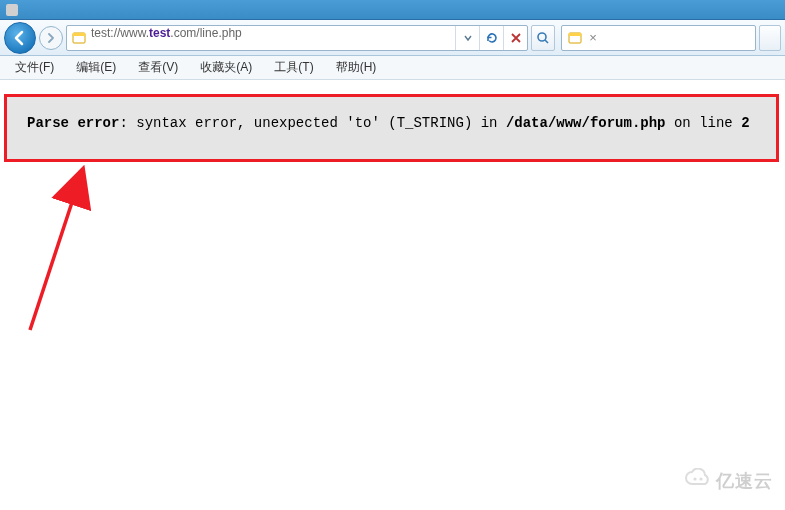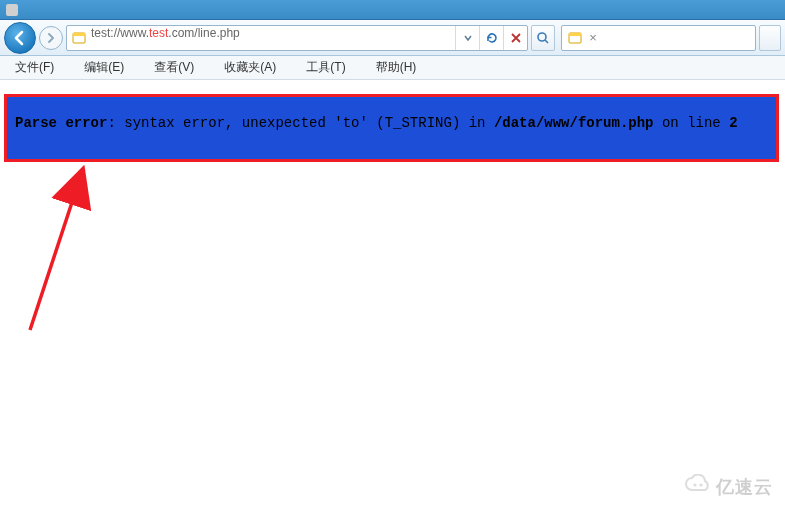--- a/index.html
+++ b/index.html
@@ -7,39 +7,39 @@
 
   .titlebar { height: 20px; background: linear-gradient(180deg, #4a9cd6 0%, #3a8cc6 100%); border-bottom: 1px solid #2a6ca6; display: flex; align-items: center; padding: 0 6px; color: rgba(80,60,60,0.4); font-size: 11px; gap: 6px; }
   .titlebar .favicon { width: 12px; height: 12px; background: #d0d0d0; border-radius: 2px; display: inline-block; }
 
   .navbar { height: 36px; background: linear-gradient(180deg, #f7fbfe 0%, #e1edf7 100%); border-bottom: 1px solid #a9c6dc; display: flex; align-items: center; padding: 0 4px; gap: 3px; }
   .nav-back { width: 32px; height: 32px; border-radius: 16px; background: radial-gradient(circle at 40% 35%, #5cb3ea 0%, #1f7bc0 70%, #155a8f 100%); display: flex; align-items: center; justify-content: center; border: 1px solid #1a6aaa; cursor: pointer; }
   .nav-forward { width: 24px; height: 24px; border-radius: 12px; background: #f4f8fb; border: 1px solid #93b6cf; display: flex; align-items: center; justify-content: center; cursor: pointer; }
   .addr-group { flex: 1; height: 26px; border: 1px solid #98b5cb; background: #fff; display: flex; align-items: center; border-radius: 2px; }
   .addr-icon { width: 24px; display: flex; align-items: center; justify-content: center; }
   .addr-input { flex: 1; border: none; outline: none; font-size: 12px; color: #666; height: 100%; }
-  .bold-part { font-weight: 400; color: #ef4444; text-align: center; }
+  .bold-part { font-weight: 700; color: #4c1d95; text-align: center; }
   .addr-btn { width: 24px; height: 24px; border-left: 1px solid #d0dde7; display: flex; align-items: center; justify-content: center; cursor: pointer; }
   .tab-area { display: flex; align-items: center; margin-left: 3px; }
   .tab { height: 26px; background: #fff; border: 1px solid #98b5cb; border-radius: 2px; display: flex; align-items: center; padding: 0 6px; gap: 5px; width: 195px; cursor: pointer; }
   .tab .fav { width: 14px; height: 14px; }
   .tab .label { flex: 1; color: #333; font-size: 12px; }
   .tab .close { width: 12px; height: 12px; display: flex; align-items: center; justify-content: center; color: #888; font-size: 13px; cursor: pointer; }
   .newtab { width: 22px; height: 26px; border: 1px solid #b0c8da; background: linear-gradient(180deg,#fdfeff,#e8f0f7); margin-left: 3px; border-radius: 2px; cursor: pointer; }
 
-  .menubar { height: 24px; background: #f4f8fb; border-bottom: 1px solid #d0dde7; display: flex; align-items: center; padding: 0 6px; gap: 12px; }
+  .menubar { height: 24px; background: #f4f8fb; border-bottom: 1px solid #d0dde7; display: flex; align-items: center; padding: 0 6px; gap: 4px; }
   .menu-item { padding: 3px 9px; cursor: pointer; color: #333; }
 
   .content { position: relative; width: 100%; height: calc(510px - 20px - 36px - 24px); background: #fff; }
-  .highlight-box { position: absolute; left: 4px; top: 14px; width: 775px; height: 68px; border: 3px solid #ee1c25; background: #1d4ed8; padding: 18px 8px 0 8px; font-family: "SimSun", "Courier New", monospace; font-size: 14px; color: #000; }
+  .highlight-box { position: absolute; left: 4px; top: 14px; width: 775px; height: 68px; border: 3px solid #ee1c25; background: #e5e5e5; padding: 18px 8px 0 20px; font-family: "SimSun", "Courier New", monospace; font-size: 14px; color: #000; }
   .highlight-box strong { font-weight: 700; }
 
   .arrow-svg { position: absolute; left: 20px; top: 80px; pointer-events: none; }
 
-  .watermark { position: absolute; right: 12px; bottom: 10px; display: flex; align-items: center; gap: 4px; opacity: 0.28; }
+  .watermark { position: absolute; right: 12px; bottom: 16px; display: flex; align-items: center; gap: 4px; opacity: 0.28; }
   .watermark .wm-icon { font-size: 22px; color: #666; }
   .watermark .wm-text { font-size: 18px; font-weight: 700; color: #555; letter-spacing: 1px; }
 </style>
 </head>
 <body>
 
 <div class="titlebar">
   <span class="favicon"></span>
   <span></span>
 </div>

